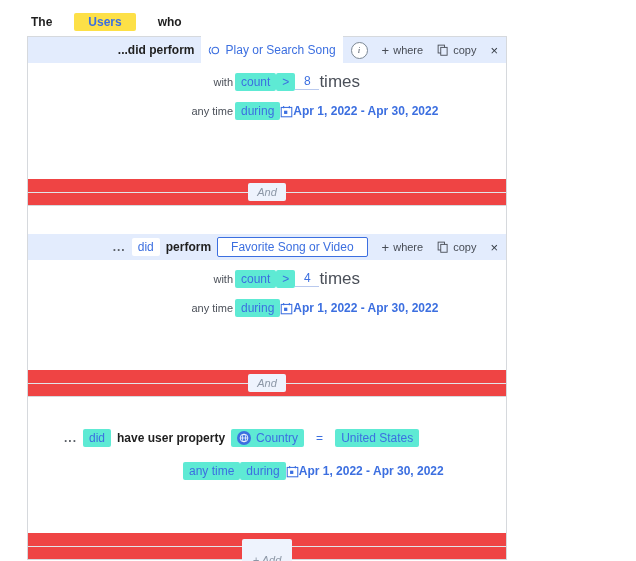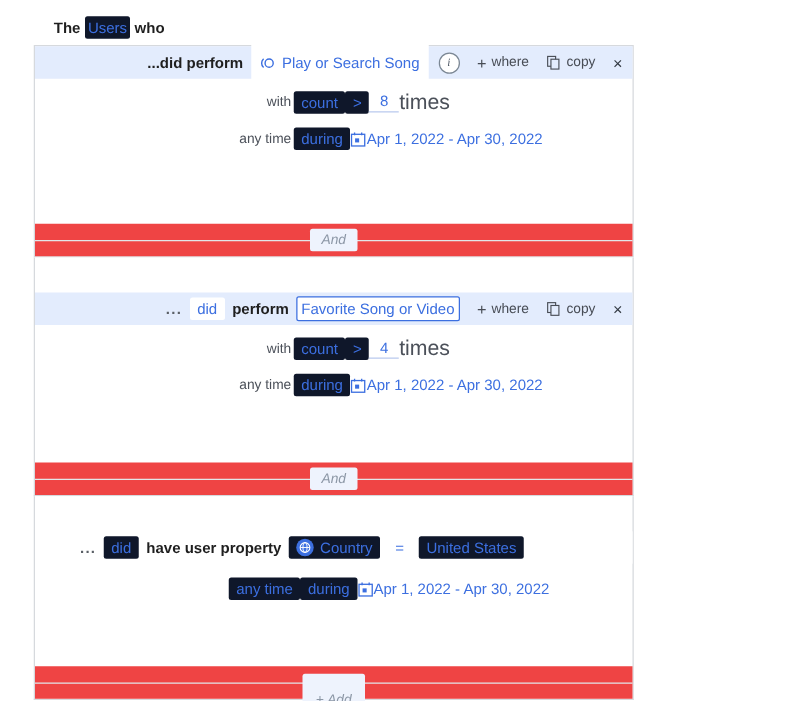--- a/index.html
+++ b/index.html
@@ -14,34 +14,34 @@
     height: 561px;
     overflow: hidden;
     background: #ffffff;
     font-size: 12px;
     color: #2b2b2b;
   }
 
   
   .topline {
     position: absolute;
-    left: 43px;
+    left: 31px;
     top: 13px;
     display: flex;
     align-items: center;
-    gap: 4px;
+    gap: 22px;
     font-size: 12px;
     font-weight: bold;
     color: #1f1f1f;
   }
   .chip-users {
-    background: #0f172a;
-    color: #3c6fe0;
-    font-weight: normal;
-    padding: 2px 2px;
+    background: #fde047;
+    color: #3c6fe0;
+    font-weight: bold;
+    padding: 2px 14px;
     border-radius: 2px;
     font-size: 12px;
   }
 
   
   .stack {
     position: absolute;
     left: 27px;
     top: 36px;
     width: 480px;
@@ -97,26 +97,26 @@
     border-radius: 2px;
     font-size: 12px;
     display: flex;
     align-items: center;
     gap: 5px;
     white-space: nowrap;
   }
   .pill.boxed {
     border: 1px solid #3c6fe0;
     border-radius: 2px;
-    padding: 2px 3px;
+    padding: 2px 13px;
     background: #ffffff;
     color: #3c6fe0;
   }
   .chip-soft {
-    background: #0f172a;
+    background: #5eead4;
     color: #3c6fe0;
     padding: 2px 6px;
     border-radius: 2px;
     font-size: 12px;
     white-space: nowrap;
   }
   .chip-white {
     background: #ffffff;
     color: #3c6fe0;
     padding: 2px 6px;
@@ -176,20 +176,21 @@
     text-align: center;
   }
   .plain {
     color: #4b5059;
     font-size: 17px;
   }
   .datelink {
     color: #3c6fe0;
     font-size: 12px;
     white-space: nowrap;
+    font-weight: bold;
   }
   .spacer-body { height: 50px; }
   .spacer-body2 { height: 44px; }
   .spacer-body3 { height: 28px; }
 
   
   .divider-strip {
     position: relative;
     height: 26px;
     background: #ef4444;

